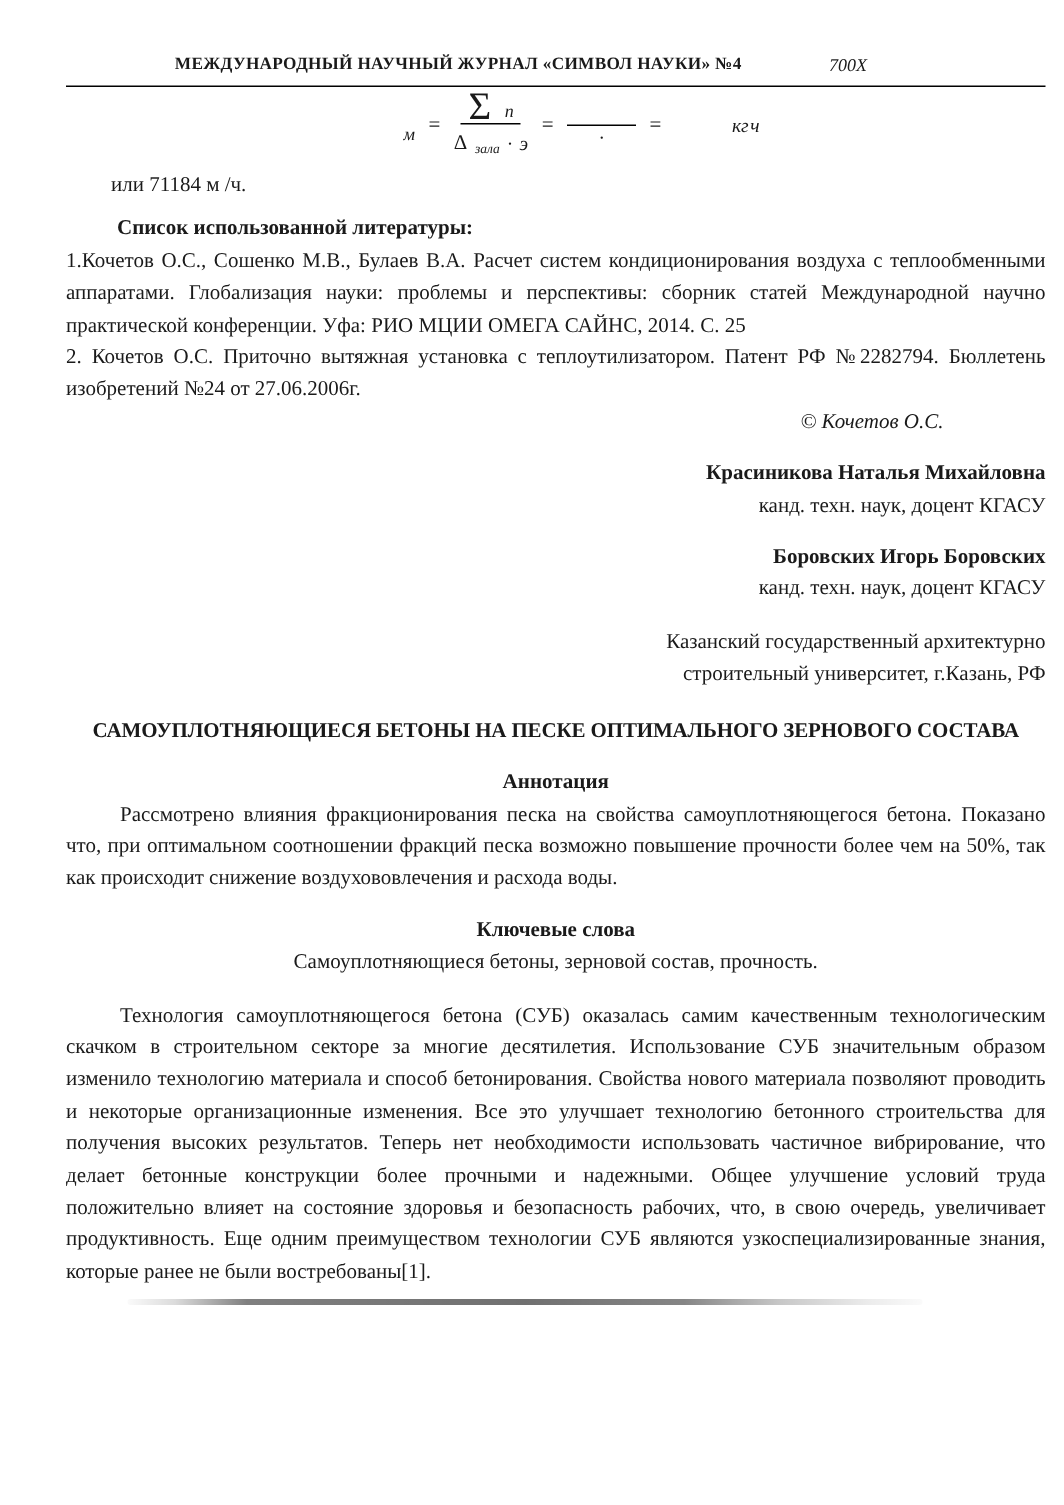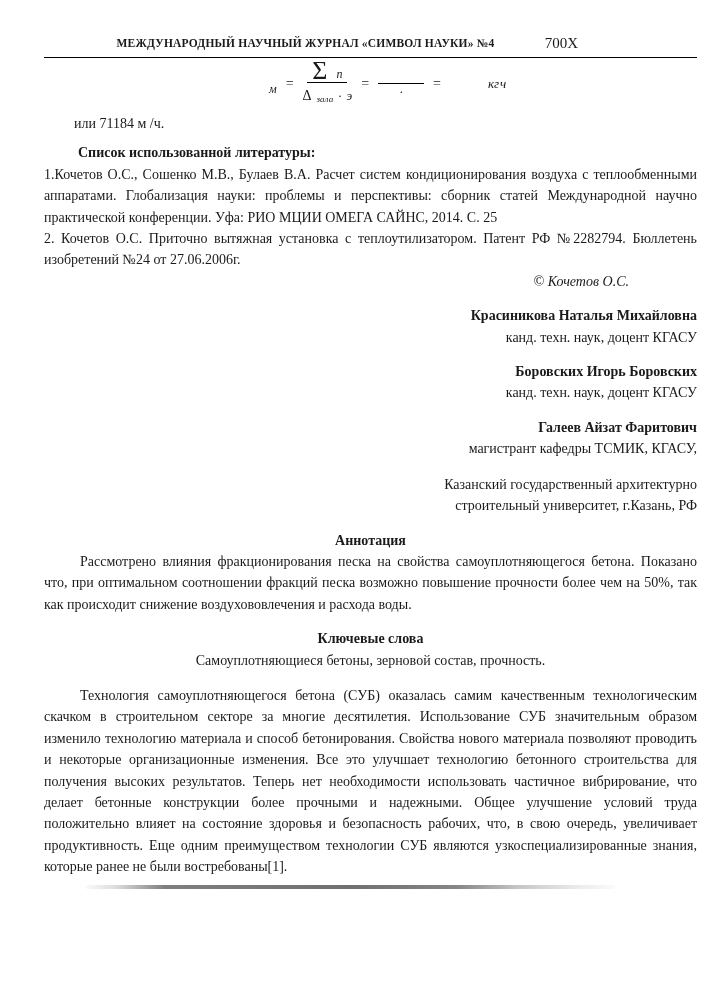--- a/index.html
+++ b/index.html
@@ -29,22 +29,23 @@
     text-align:center;
     font-weight:bold;
     font-size:11.5px;
     letter-spacing:0.2px;
     line-height:15px;
     white-space:nowrap;
   }
   .page-ref {
     position:absolute;
     top:0; right:119px;
-    font-size:15px;
+    font-size:12px;
     line-height:15px;
+    font-style:italic;
   }
   
   .formula {
     height:48px;
     margin-top:2px;
     padding-left:225px;
     display:flex;
     align-items:center;
     gap:9px;
     font-style:italic;
@@ -151,30 +152,27 @@
 
   <div class="authors">
     <div class="author">
       <p class="author-name">Красиникова Наталья Михайловна</p>
       <p class="author-role">канд. техн. наук, доцент КГАСУ</p>
     </div>
     <div class="author">
       <p class="author-name">Боровских Игорь Боровских</p>
       <p class="author-role">канд. техн. наук, доцент  КГАСУ</p>
     </div>
-    <div class="author">
-      <p class="author-name">Галеев Айзат  Фаритович</p>
-      <p class="author-role">магистрант кафедры ТСМИК, КГАСУ,</p>
-    </div>
     <div class="affiliation-block">
       <p>Казанский государственный  архитектурно</p>
       <p>строительный университет, г.Казань, РФ</p>
     </div>
   </div>
 
+  <p class="article-title">САМОУПЛОТНЯЮЩИЕСЯ БЕТОНЫ НА ПЕСКЕ ОПТИМАЛЬНОГО ЗЕРНОВОГО СОСТАВА</p>
 
   <p class="section-heading">Аннотация</p>
   <p class="abstract">Рассмотрено влияния фракционирования песка на свойства самоуплотняющегося бетона. Показано что, при оптимальном соотношении фракций песка возможно повышение прочности более чем на 50%, так как происходит снижение воздухововлечения и расхода воды.</p>
 
   <p class="section-heading">Ключевые слова</p>
   <p class="keywords">Самоуплотняющиеся бетоны, зерновой состав, прочность.</p>
 
   <p class="body-par">Технология самоуплотняющегося бетона (СУБ) оказалась самим качественным технологическим скачком в строительном секторе за многие десятилетия. Использование СУБ значительным образом изменило технологию материала и способ бетонирования. Свойства нового материала позволяют проводить и некоторые организационные изменения. Все это улучшает технологию бетонного строительства для получения высоких результатов. Теперь нет необходимости использовать частичное вибрирование, что делает бетонные конструкции более прочными и надежными. Общее улучшение условий труда положительно влияет на состояние здоровья и безопасность рабочих, что, в свою очередь, увеличивает продуктивность. Еще одним преимуществом технологии СУБ являются узкоспециализированные знания, которые ранее не были востребованы[1].</p>
 
   <div class="bottom-shadow"></div>

